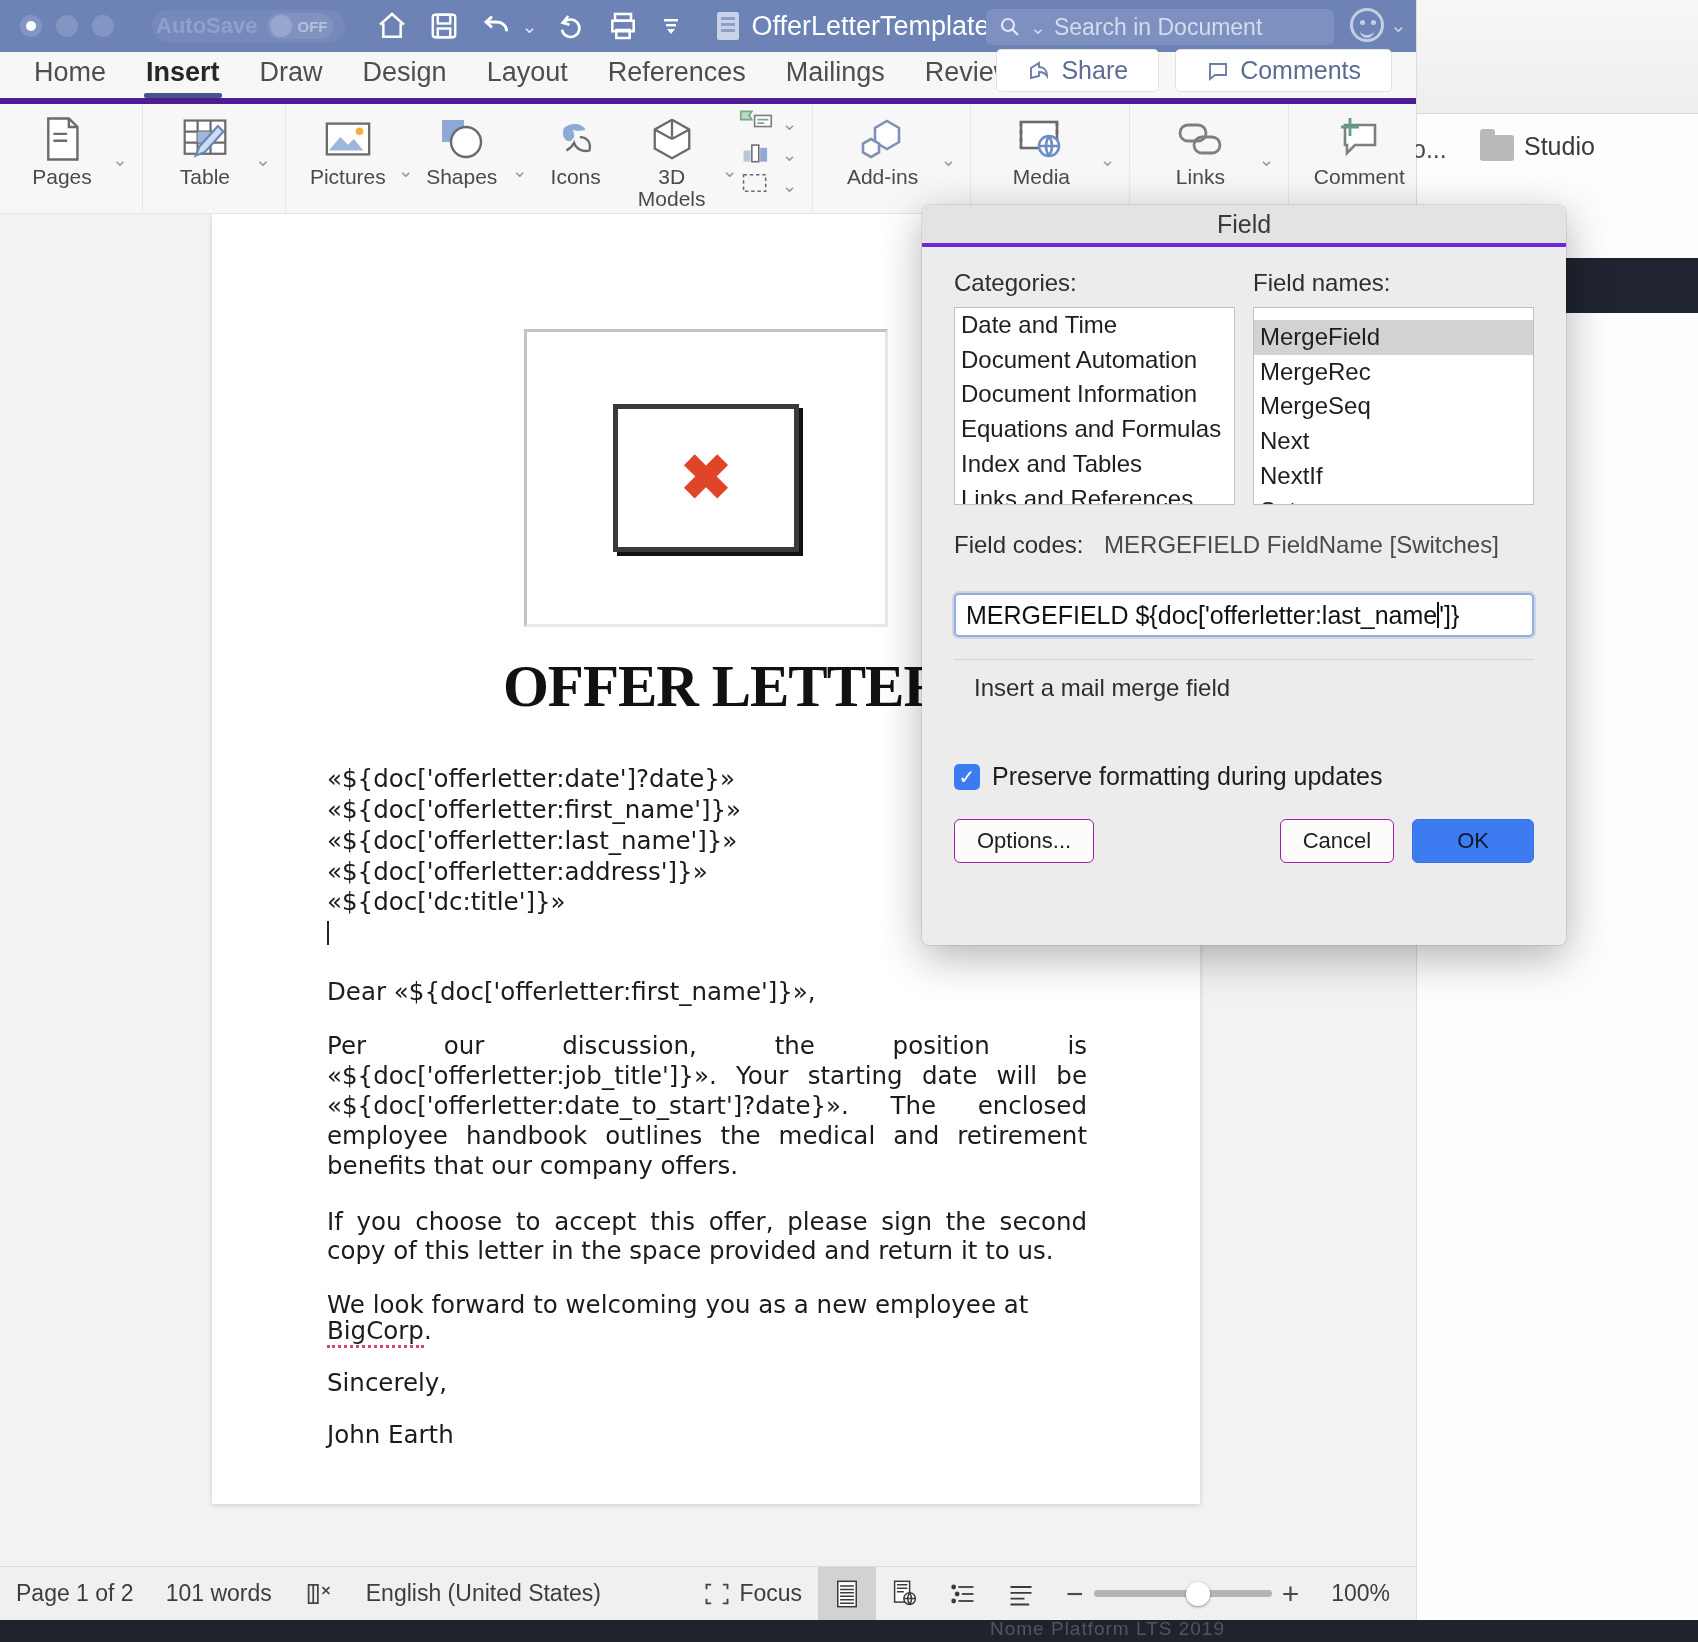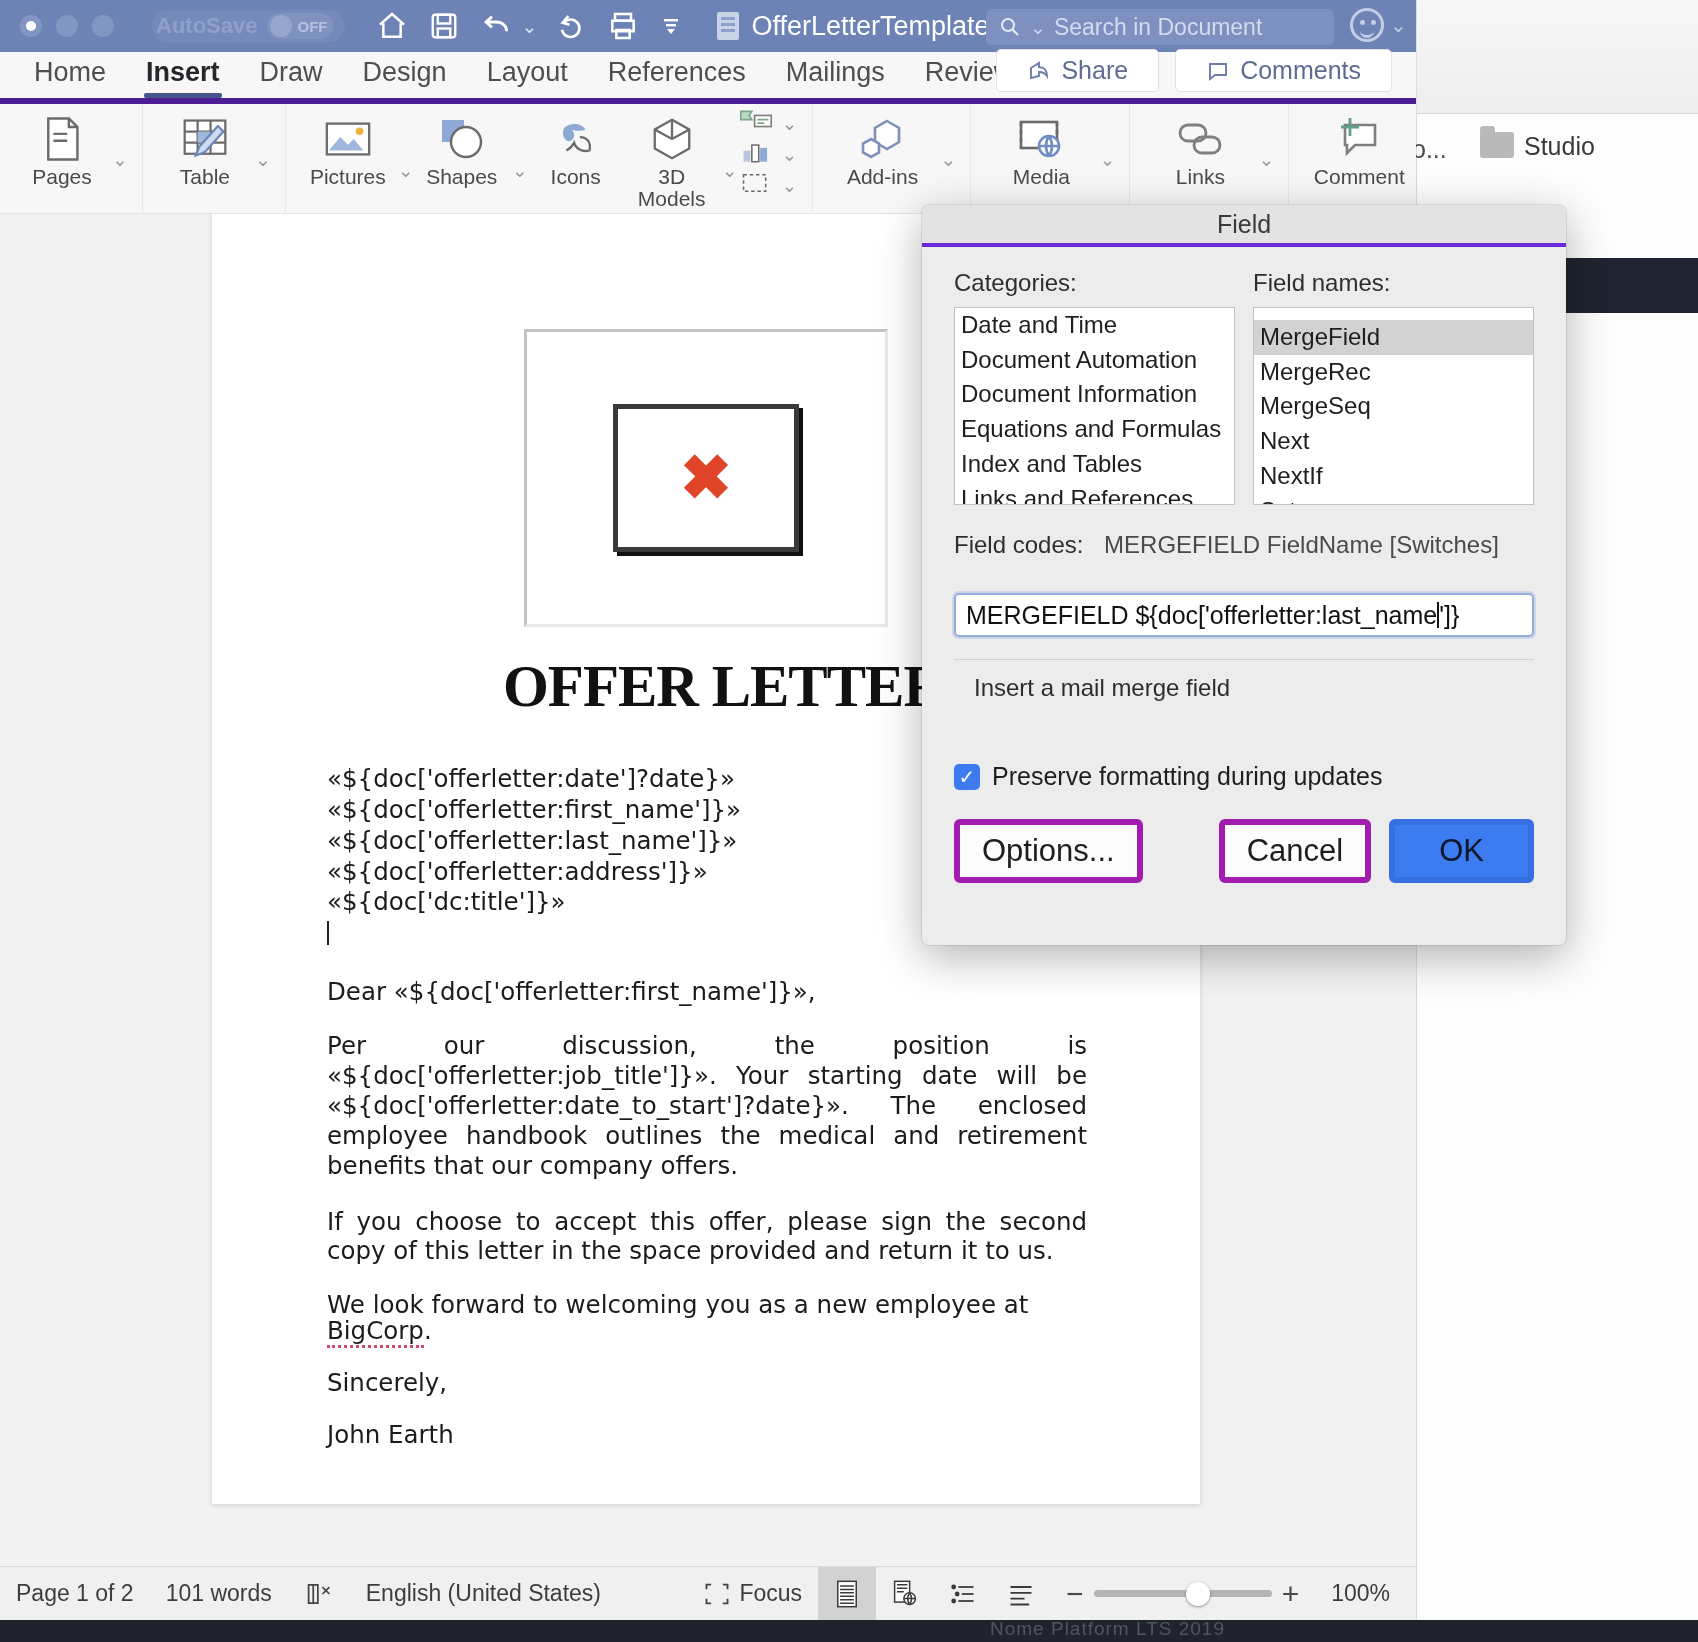--- a/index.html
+++ b/index.html
@@ -20,21 +20,21 @@
     position: absolute; left: 1416px; top: 0px; width: 282px; height: 1620px;
     background: #fdfdfd;
     border-left: 1px solid #dcdcdc;
   }
   .bg-window-toolbar {
     position: absolute; left: 0; top: 0; width: 282px; height: 114px;
     background: linear-gradient(#f7f7f7,#eeeeee);
     border-bottom: 1px solid #d8d8d8;
   }
   .bg-win-item {
-    position: absolute; display: flex; align-items: flex-start; gap: 10px;
+    position: absolute; display: flex; align-items: flex-end; gap: 10px;
     font-size: 25px; color: #3a3a3a;
   }
   .bg-folder-icon {
     width: 34px; height: 26px; position: relative;
     background: #b9b9b9; border-radius: 3px;
   }
   .bg-folder-icon:before {
     content:""; position:absolute; left:0; top:-6px; width:15px; height:7px;
     background:#b9b9b9; border-radius:3px 3px 0 0;
   }
@@ -260,22 +260,22 @@
   .cbox {
     width: 26px; height: 26px; border-radius: 5px; background: #3d7cf0;
     display:flex; align-items:center; justify-content:center;
     color:#fff; font-size:20px; line-height:1;
   }
   .checkrow span.lbl { font-size: 25px; color: #1e1e1e; }
   .dlg-buttons {
     margin-top: 28px; display: flex; align-items: center;
   }
   .btn {
-    font-size: 31px; border-radius: 6px; padding: 8px 22px;
-    border: 6px solid #a21caf; background: #fcfcfc; color: #1e1e1e;
+    font-size: 22px; border-radius: 6px; padding: 8px 22px;
+    border: 1px solid #a21caf; background: #fcfcfc; color: #1e1e1e;
   }
   .btn.primary { background: #3d7cf0; border-color: #3670e0; color: #0f172a; padding: 8px 44px; }
   .btn-right { display: flex; gap: 18px; margin-left: auto; }
 </style>
 </head>
 <body>
 
 <div id="root">
 
   <div class="desktop-bg">

